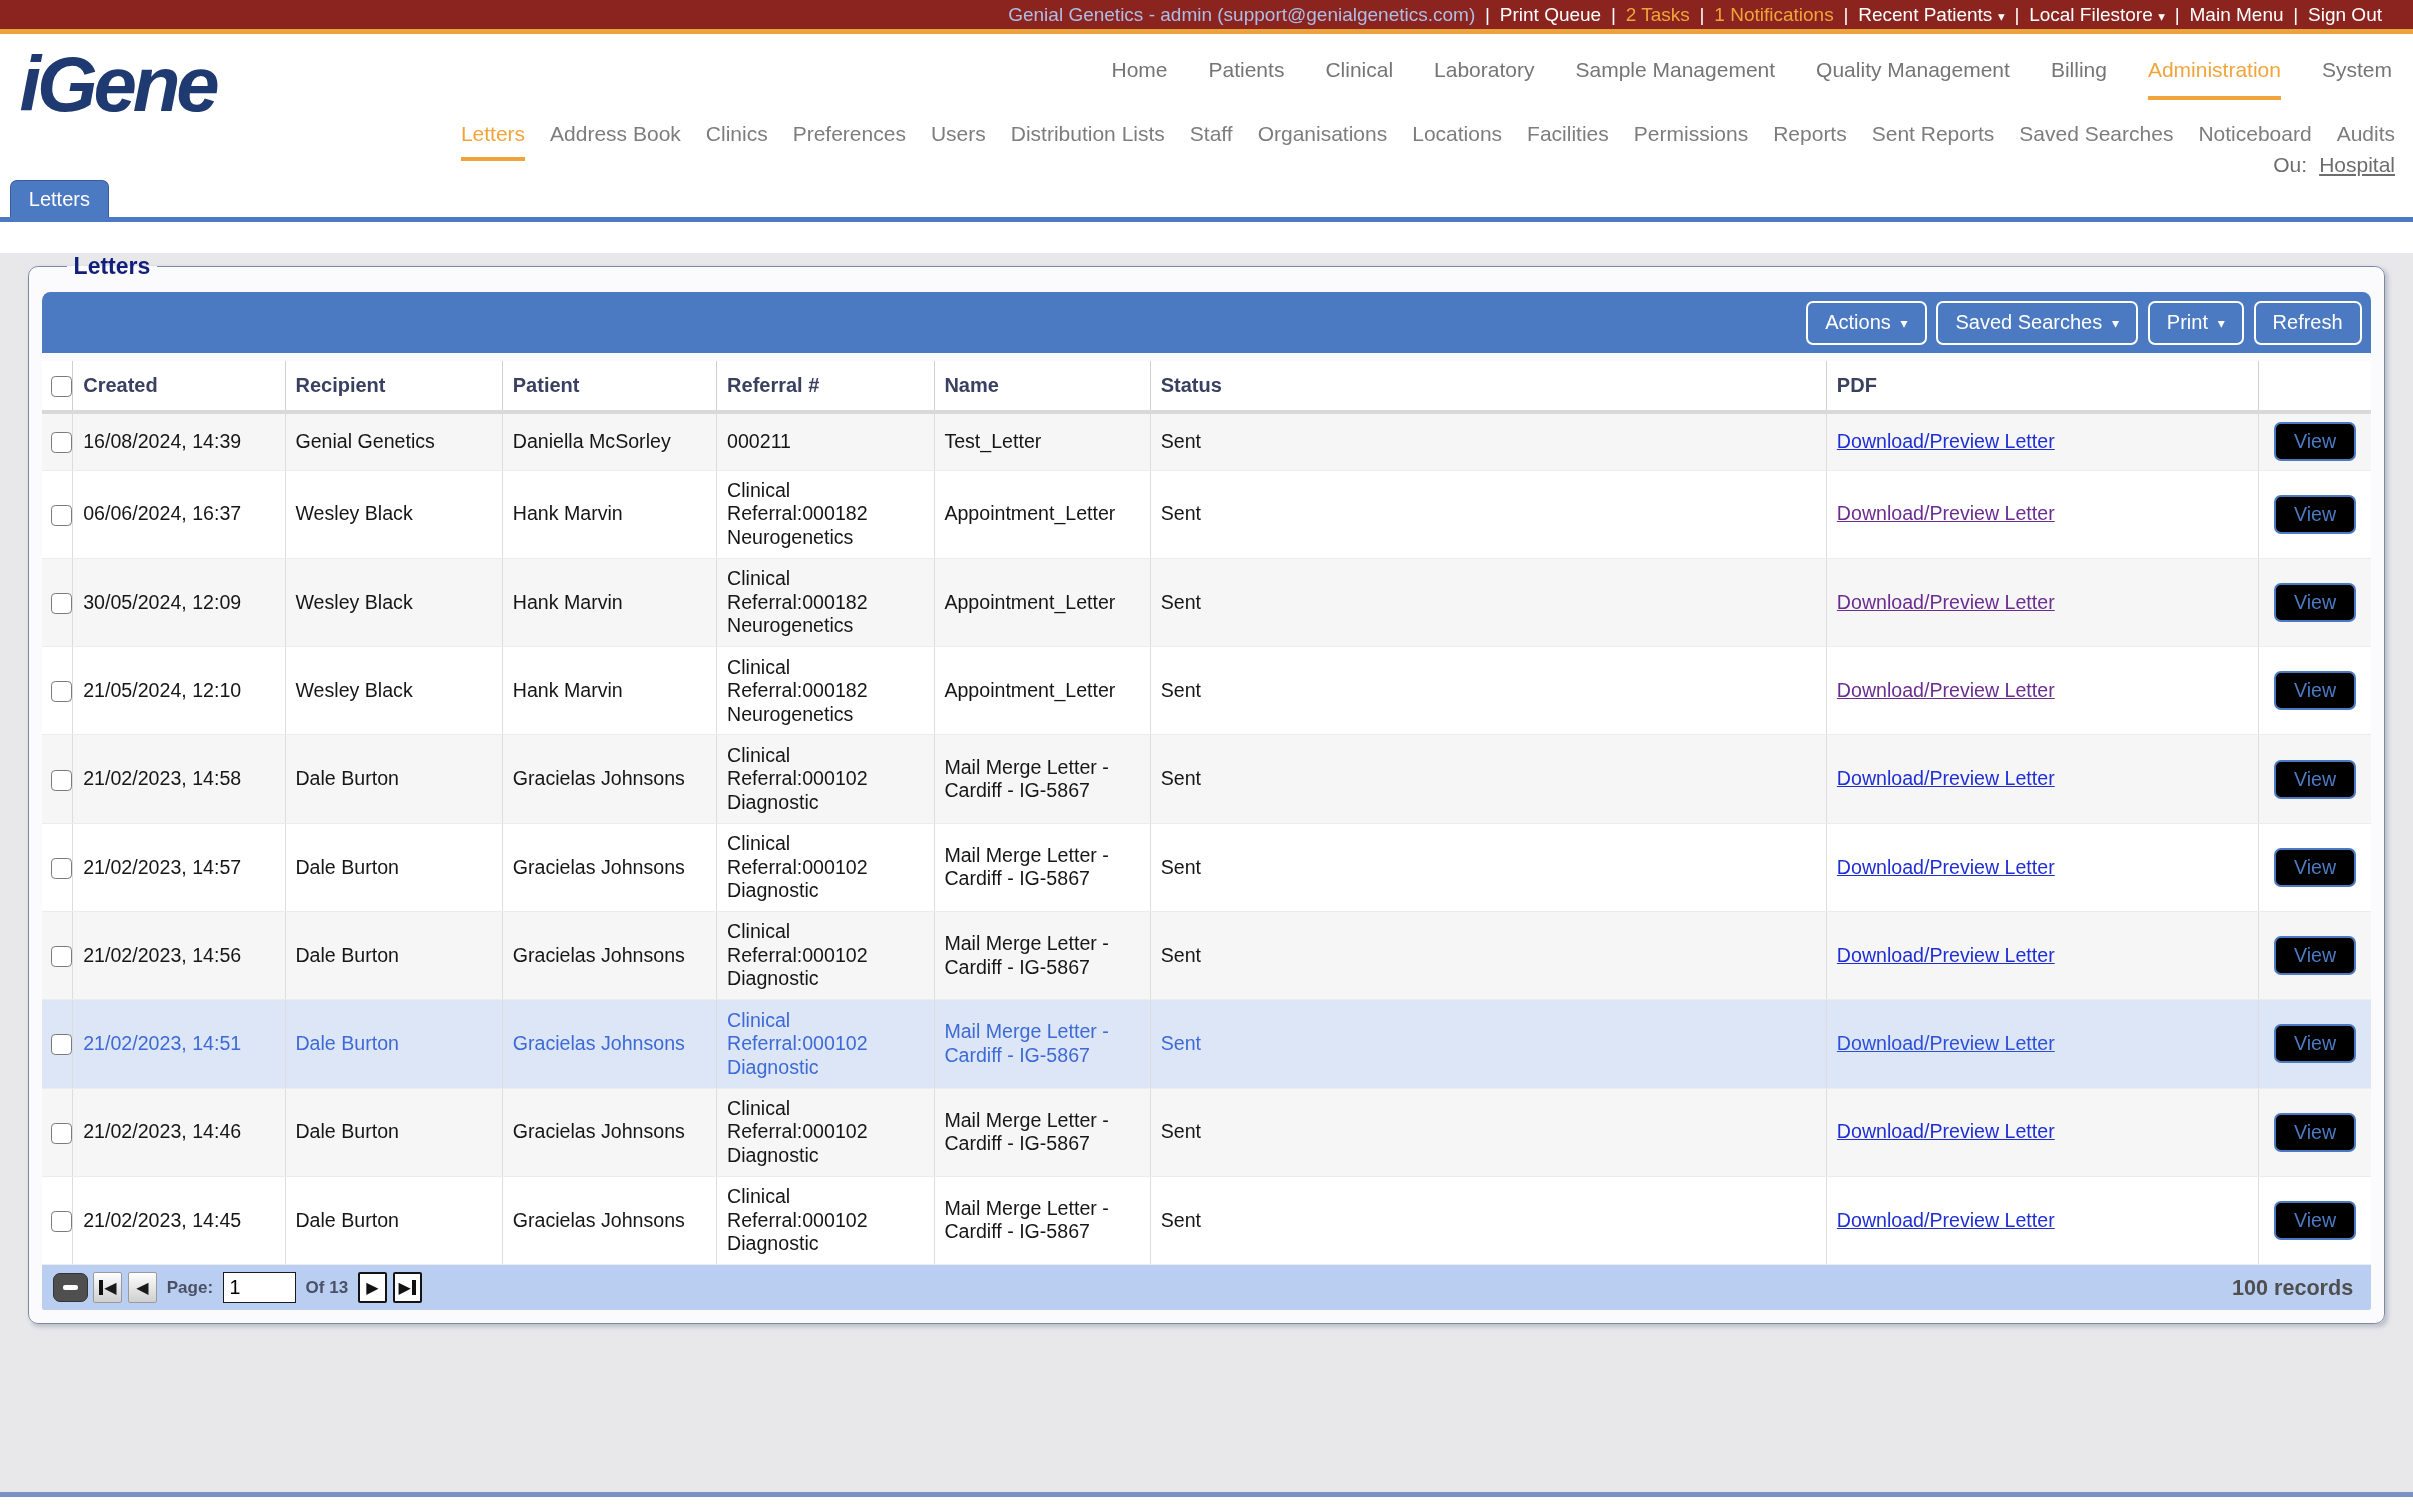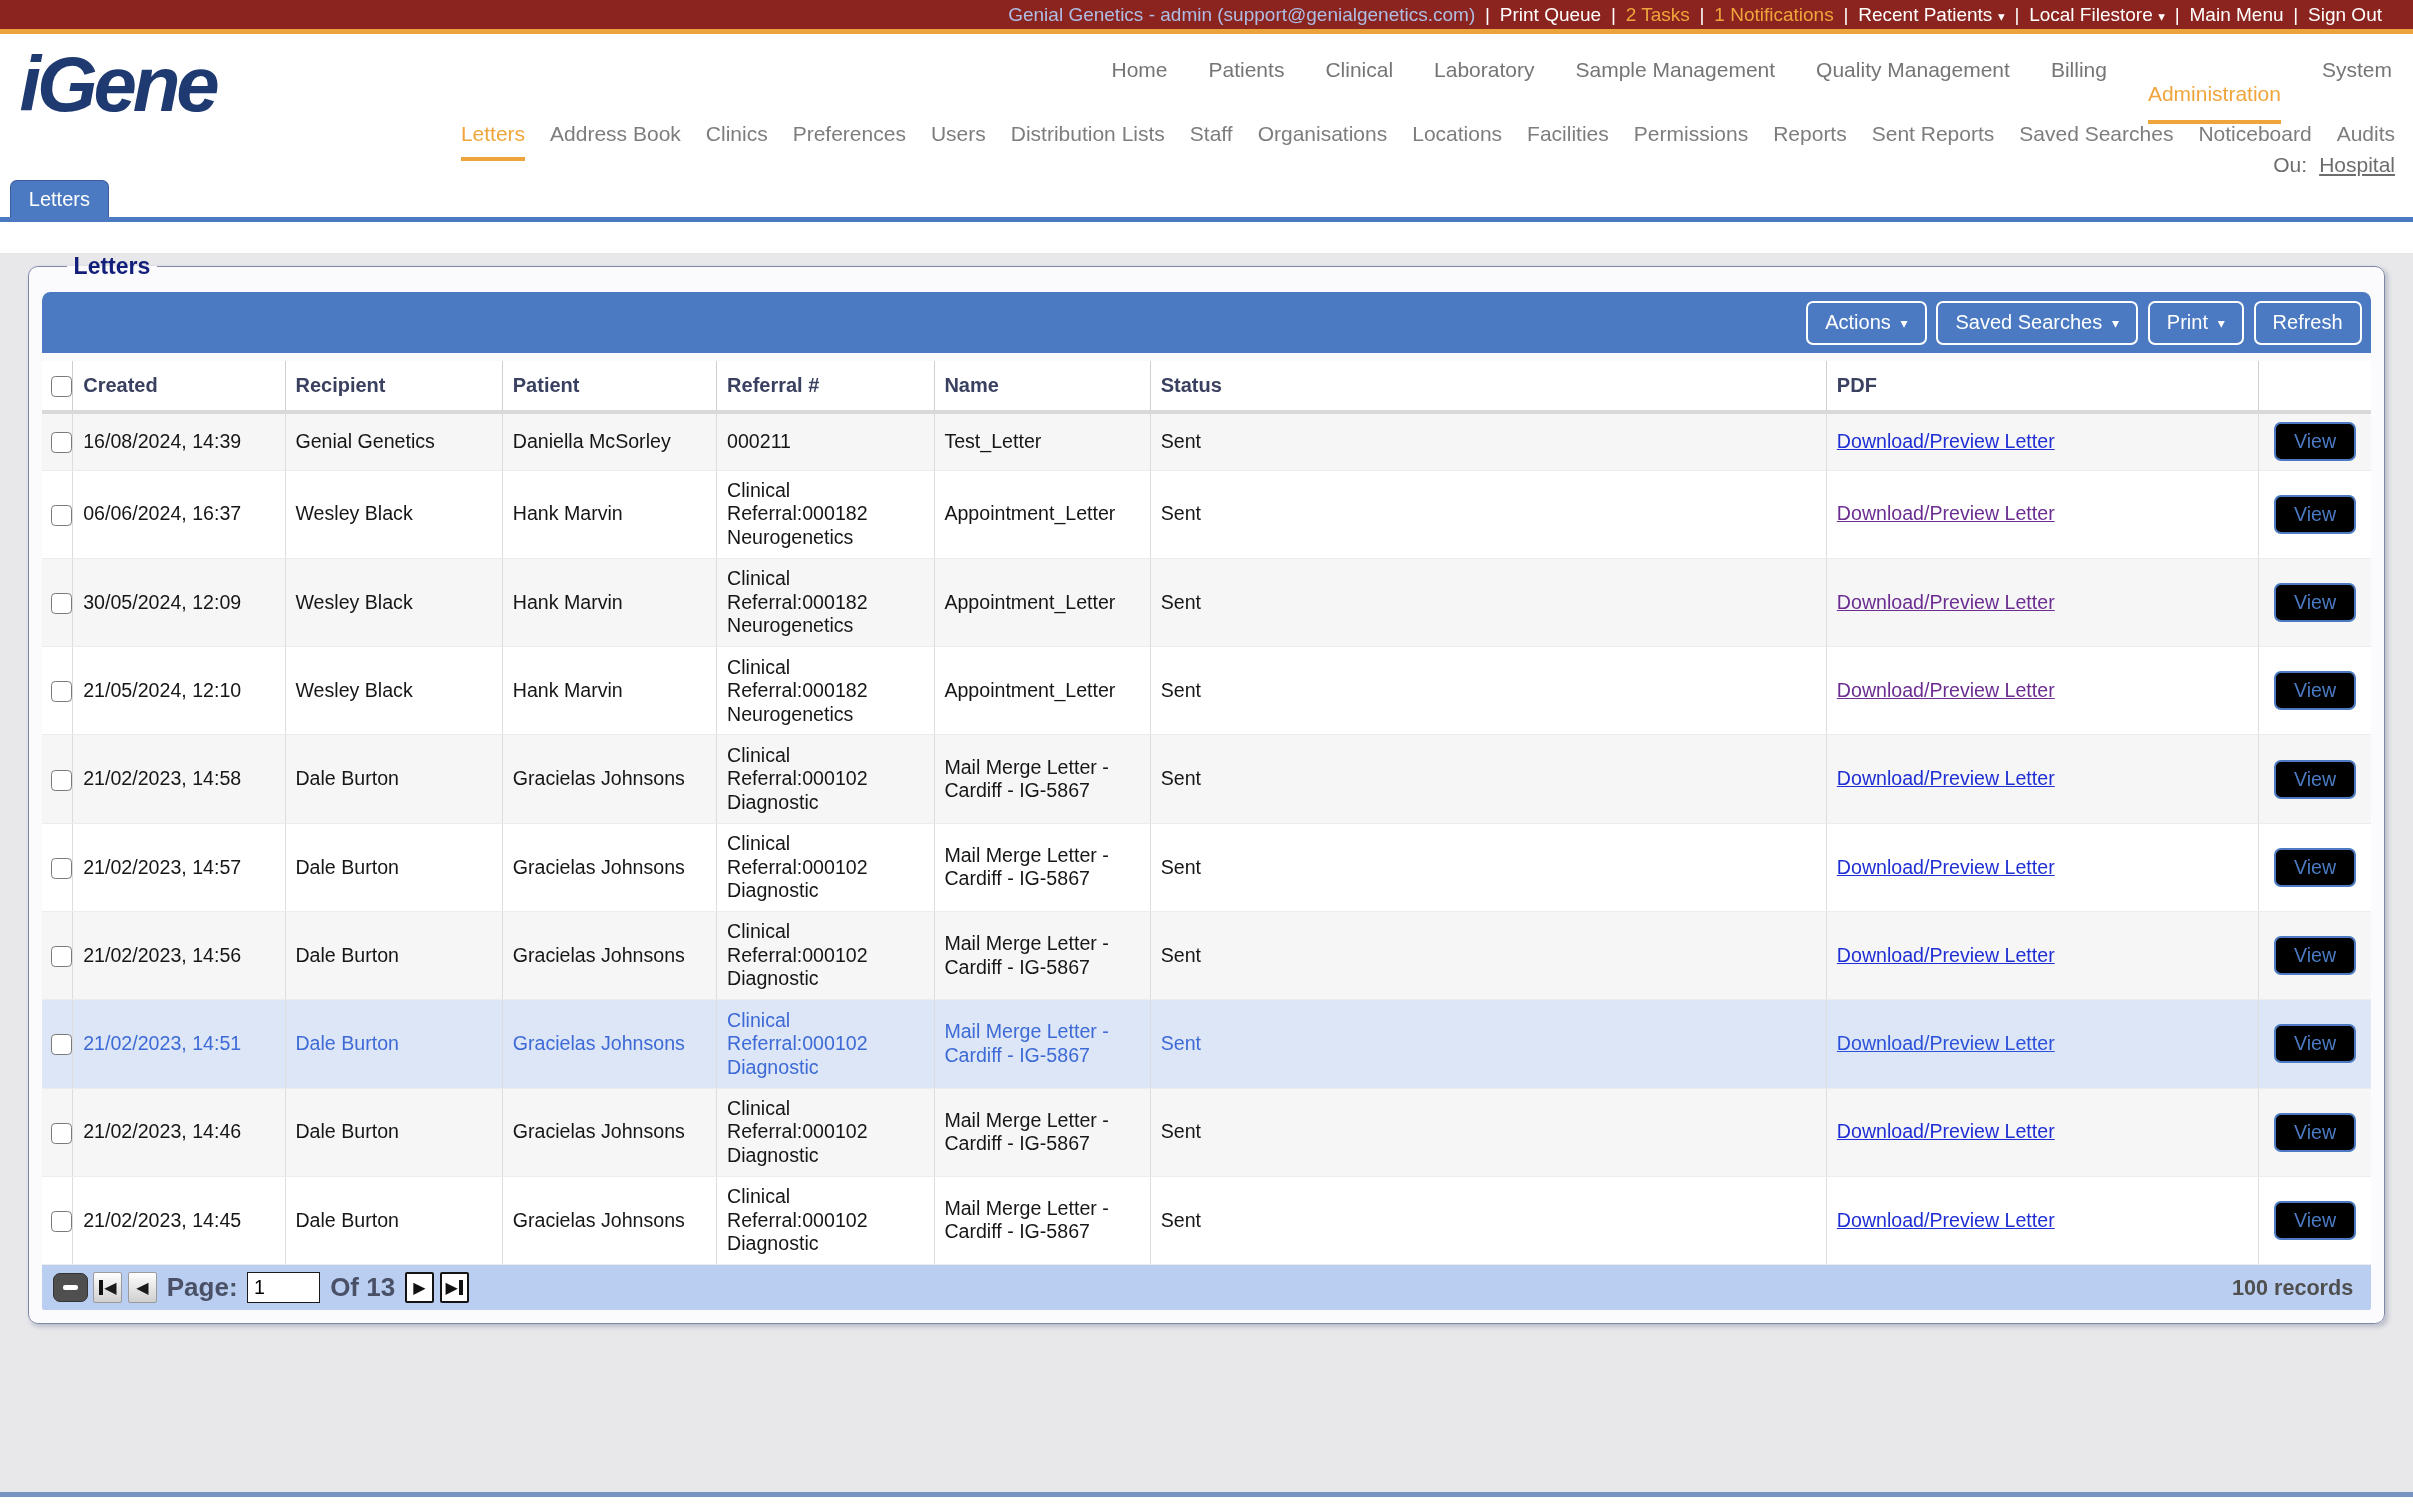--- a/index.html
+++ b/index.html
@@ -16,21 +16,21 @@
   .tb-caret { font-size:13.3px; margin-left:5.6px; color:#fff; }
   .orange-line { height:4.9px; background:#EBA33C; }
 
   
   .header { height:142px; background:#fff; position:relative; }
   .logo { position:absolute; left:19.6px; top:5.6px; font-size:78px; font-weight:700;
     font-style:italic; color:#1E3A70; letter-spacing:-4.2px; }
   .main-nav { position:absolute; right:21px; top:24px; display:flex; gap:41px;
     font-size:21px; color:#757575; white-space:nowrap; }
   .main-nav .nav-item { padding-bottom:14px; cursor:pointer; }
-  .main-nav .nav-item.active { color:#EFA53B; border-bottom:4.9px solid #EFA53B;margin-top:24px; }
+  .main-nav .nav-item.active { color:#EFA53B; border-bottom:4.9px solid #EFA53B; }
   .sub-nav { position:absolute; right:18px; top:88px; display:flex; gap:25px;
     font-size:21px; color:#7D7D7D; white-space:nowrap; }
   .sub-nav .nav-item { padding-bottom:11.2px; cursor:pointer; }
   .sub-nav .nav-item.active { color:#EFA53B; border-bottom:4.9px solid #EFA53B; }
   .ou-line { position:absolute; right:18px; top:119px; font-size:21px; color:#6D6D6D; }
   .ou-line .ou-value { text-decoration:underline; cursor:pointer; color:#6D6D6D;margin-left:12px; }
 
   
   .tabrow { height:41px; background:#fff; position:relative; }
   .page-tab { position:absolute; left:9.8px; bottom:0; background:#4B7AC2; color:#fff;
@@ -80,21 +80,21 @@
     padding:0 11.2px; border-radius:0 0 2.8px 2.8px; }
   .pg-collapse { width:35px; height:29px; background:#4F4F4F; border:0.7px solid #333;
     border-radius:7px; display:flex; align-items:center; justify-content:center; cursor:pointer; }
   .pg-collapse .bar { width:15.4px; height:4.9px; background:#fff; border-radius:2.1px; }
   .pg-btn { width:29px; height:31px; display:flex; align-items:center; justify-content:center;
     gap:1.4px; cursor:pointer; font-size:16px; }
   .pg-btn.disabled { background:linear-gradient(#FEFEFE,#CFCFCF); border:1.4px solid #9A9A9A;
     color:#1a1a1a; border-radius:2.1px; }
   .pg-btn.enabled { background:#fff; border:2.1px solid #141414; color:#111; border-radius:2.1px; }
   .pg-btn .vbar { display:inline-block; width:3.5px; height:15.4px; background:#111; }
-  .pg-label { font-size:26px; font-weight:700; color:#4A5066; margin:0 4.2px; }
+  .pg-label { font-size:17px; font-weight:700; color:#4A5066; margin:0 4.2px; }
   .pg-input { width:73px; height:31px; border:1.4px solid #1A1A1A; font-size:19.6px;
     font-family:inherit; padding-left:5.6px; background:#fff; }
   .pg-records { margin-left:auto; font-size:21.6px; font-weight:700; color:#4F4F4F;
     padding-right:7px; }
 
   .bottom-line { height:4.9px; background:#7893C3; }
   .bottom-white { height:43px; background:#fff; }
 </style>
 </head>
 <body>

